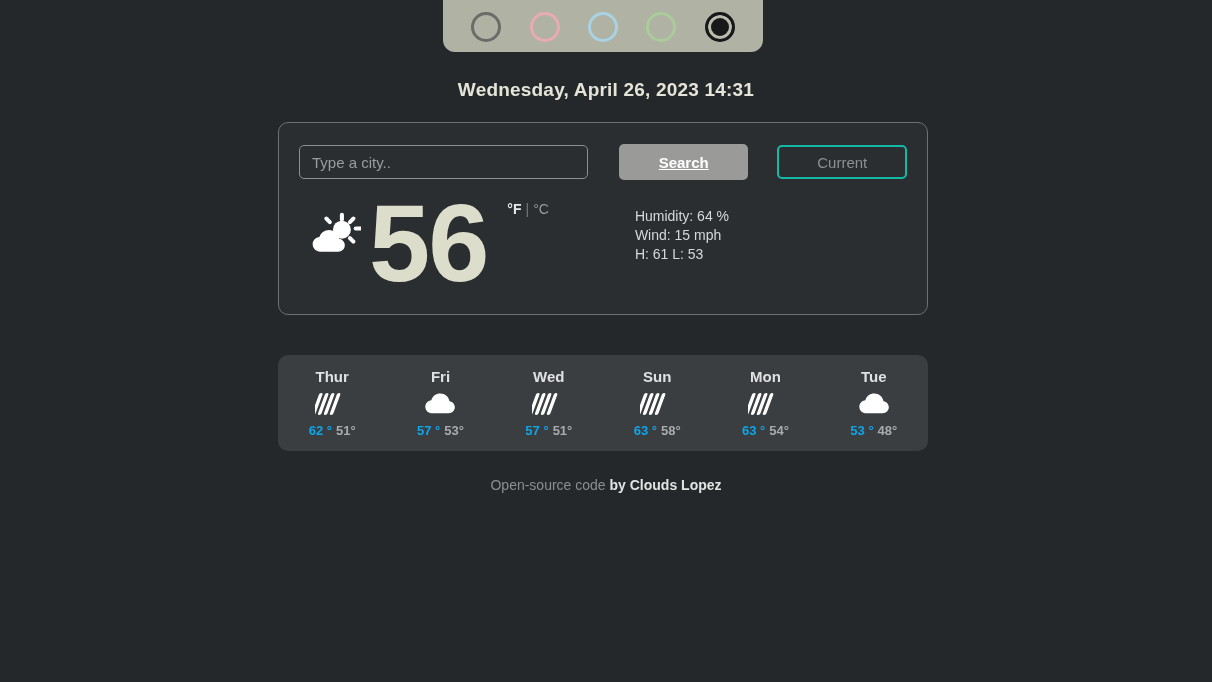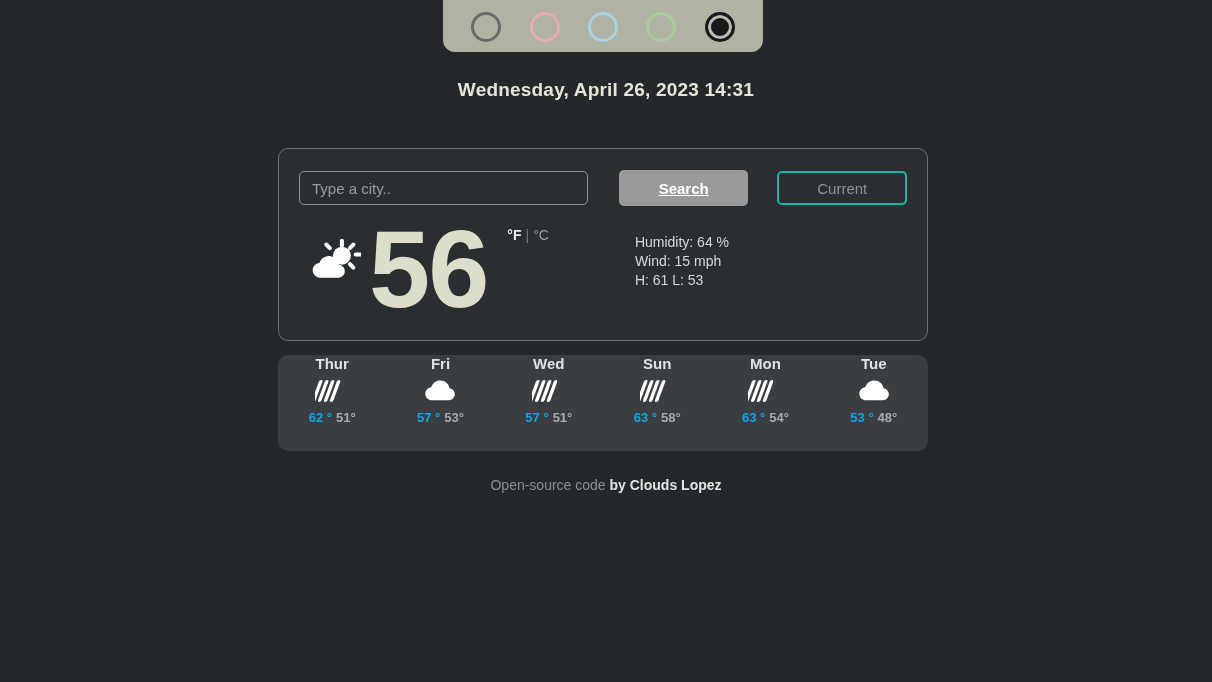--- a/index.html
+++ b/index.html
@@ -58,21 +58,20 @@
 
   
   .card {
     position: absolute;
     left: 278px; top: 122px;
     width: 650px; height: 193px;
     background: #2a2e30;
     border: 1px solid #6d6f70;
     border-radius: 10px;
     padding: 22px 20px 0 20px;
-    margin-top: 26px;
   }
 
   .search-row {
     display: flex;
     align-items: center;
     gap: 0;
     height: 34px;
   }
   .city-input {
     width: 290px; height: 34px;
@@ -174,20 +173,21 @@
     background: #3a3e40;
     border-radius: 10px;
     display: flex;
     align-items: stretch;
   }
   .fc-day {
     flex: 1 1 0;
     display: flex;
     flex-direction: column;
     align-items: center;
+    justify-content: center;
     gap: 6px;
     cursor: pointer;
   }
   .fc-name {
     color: #dfe1e2;
     font-size: 15px;
     font-weight: bold;
   }
   .fc-icon { width: 34px; height: 26px; }
   .fc-temps { font-size: 13px; font-weight: bold; }

